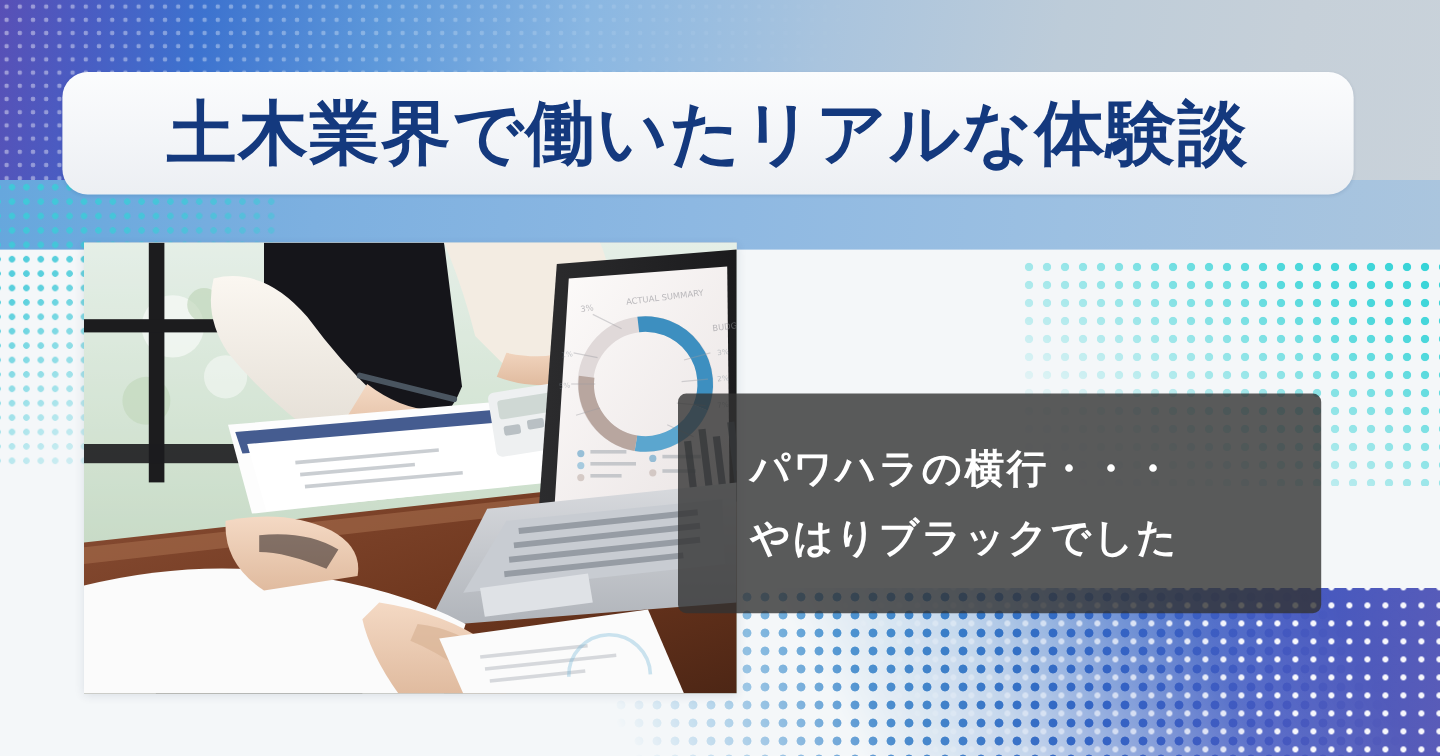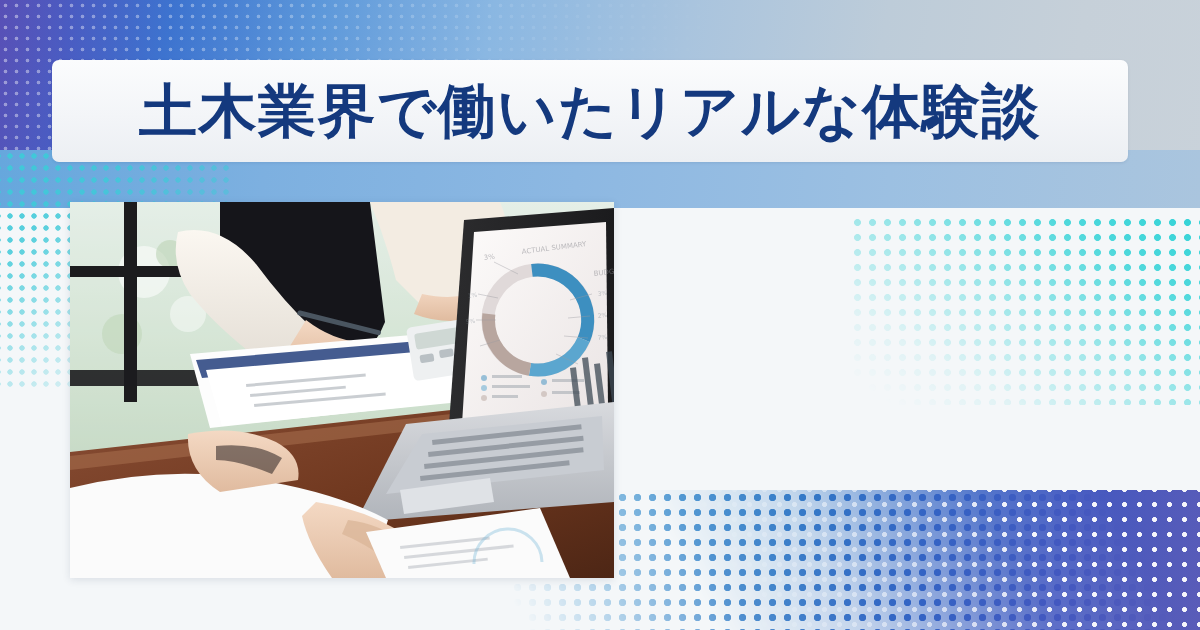--- a/index.html
+++ b/index.html
@@ -156,21 +156,21 @@
     mask-image: linear-gradient(62deg, rgba(0,0,0,0) 34%, rgba(0,0,0,0.5) 52%, rgba(0,0,0,1) 76%);
   }
 
   
   .title-bar {
     position: absolute;
     left: 52px;
     top: 60px;
     width: 1076px;
     height: 102px;
-    border-radius: 7px;
+    border-radius: 21px;
     background: linear-gradient(180deg, #fbfcfd 0%, #f3f5f8 55%, #eceff3 100%);
     box-shadow: 0 1px 3px rgba(20,40,80,0.10);
     display: flex;
     align-items: center;
     justify-content: center;
   }
   .title-text {
     font-family: "DejaVu Sans", "Liberation Sans", sans-serif;
     font-weight: 700;
     font-size: 58px;
@@ -394,14 +394,18 @@
         <rect x="330" y="344" width="90" height="3" transform="rotate(-6 330 344)"></rect>
         <rect x="334" y="354" width="110" height="3" transform="rotate(-6 334 354)"></rect>
         <rect x="338" y="364" width="80" height="3" transform="rotate(-6 338 364)"></rect>
       </g>
       <g opacity=".35" fill="none" stroke="#6fb4d6" stroke-width="3">
         <path d="M404 362 A34 34 0 0 1 472 360"></path>
       </g>
     </svg>
   </div>
 
+  <div class="caption-box">
+    <div class="caption-line">パワハラの横行・・・</div>
+    <div class="caption-line">やはりブラックでした</div>
+  </div>
 
 </div>
 
 </body></html>

